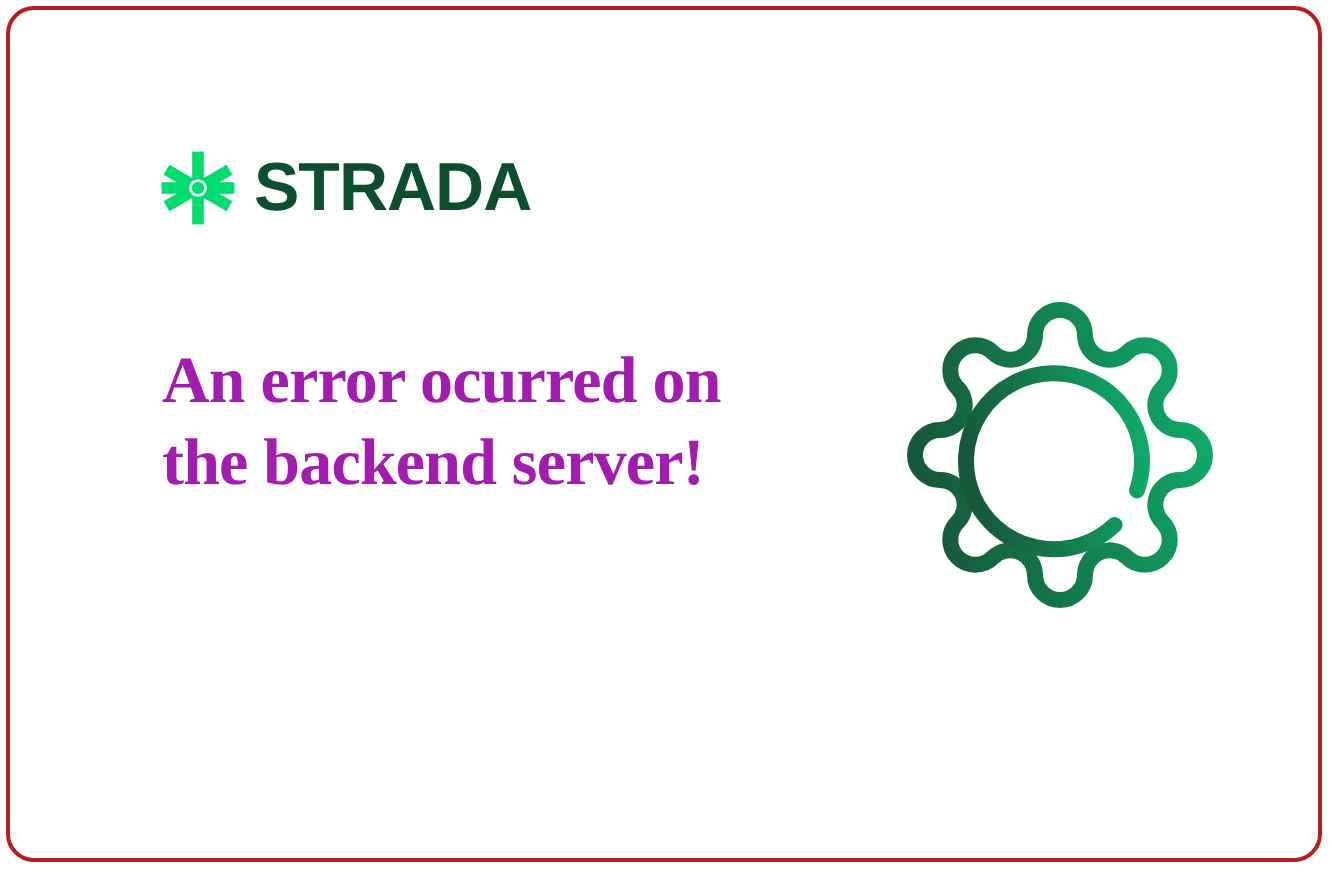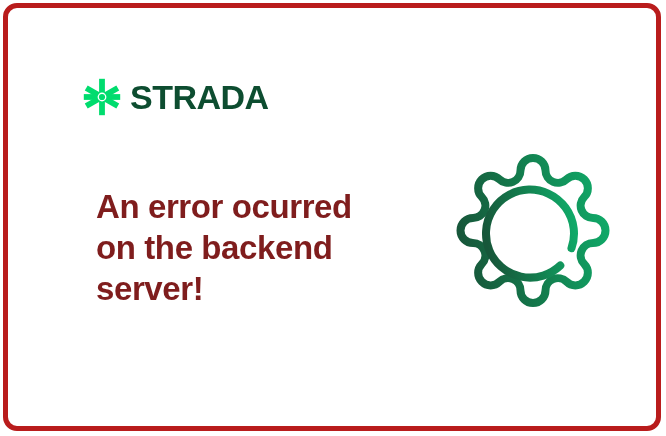--- a/index.html
+++ b/index.html
@@ -15,21 +15,21 @@
   }
 
   .error-card {
     position: absolute;
     left: 3px;
     top: 3px;
     width: 658px;
     height: 428px;
     box-sizing: border-box;
     background: #ffffff;
-    border: 5px solid #b91c1c;
+    border: 2px solid #b91c1c;
     border-radius: 14px;
   }
 
   
   .brand {
     position: absolute;
     left: 75px;
     top: 70px;
     display: flex;
     align-items: center;
@@ -50,27 +50,27 @@
     line-height: 1;
     white-space: nowrap;
   }
 
   
   .message {
     position: absolute;
     left: 76px;
     top: 166px;
     width: 290px;
-    font-family: Liberation Sans, sans-serif;
+    font-family: Liberation Serif, serif;
     font-size: 33px;
     font-weight: bold;
     line-height: 41px;
     letter-spacing: -0.4px;
-    color: #7f1d1d;
-    margin: 12px;
+    color: #a21caf;
+    margin: 0;
   }
 
   
   .illustration {
     position: absolute;
     left: 445px;
     top: 140px;
     width: 160px;
     height: 160px;
   }

